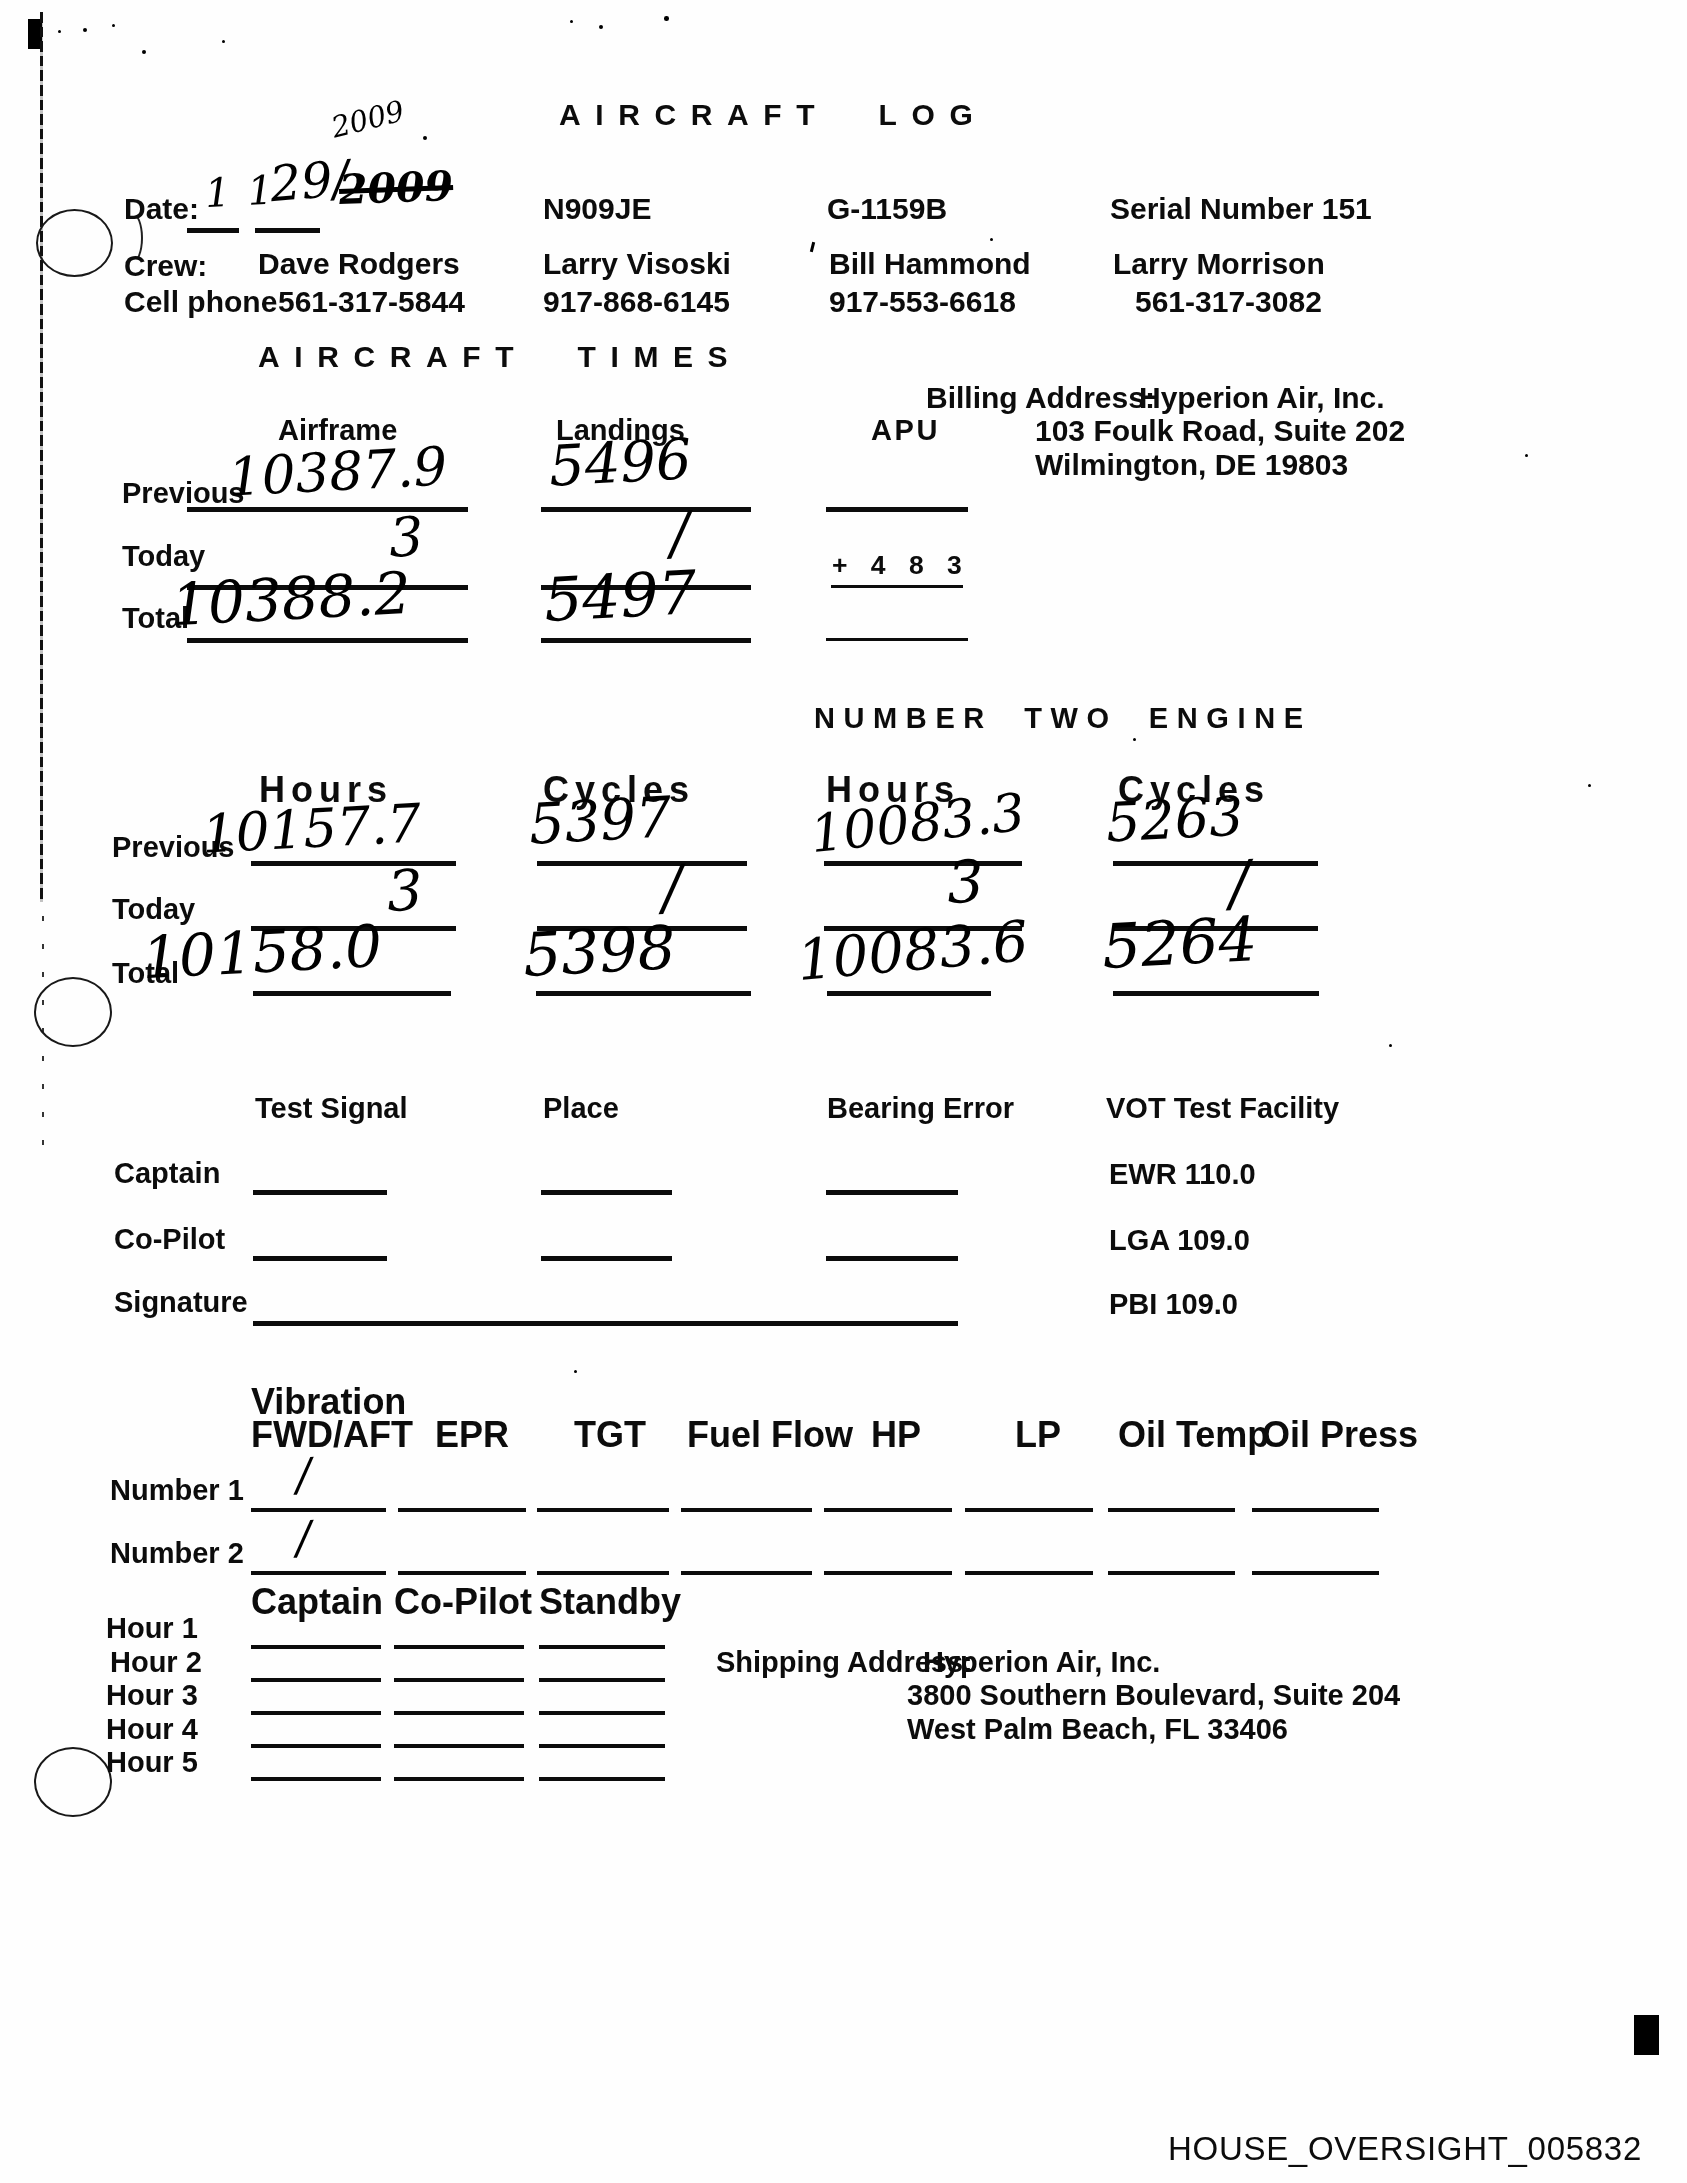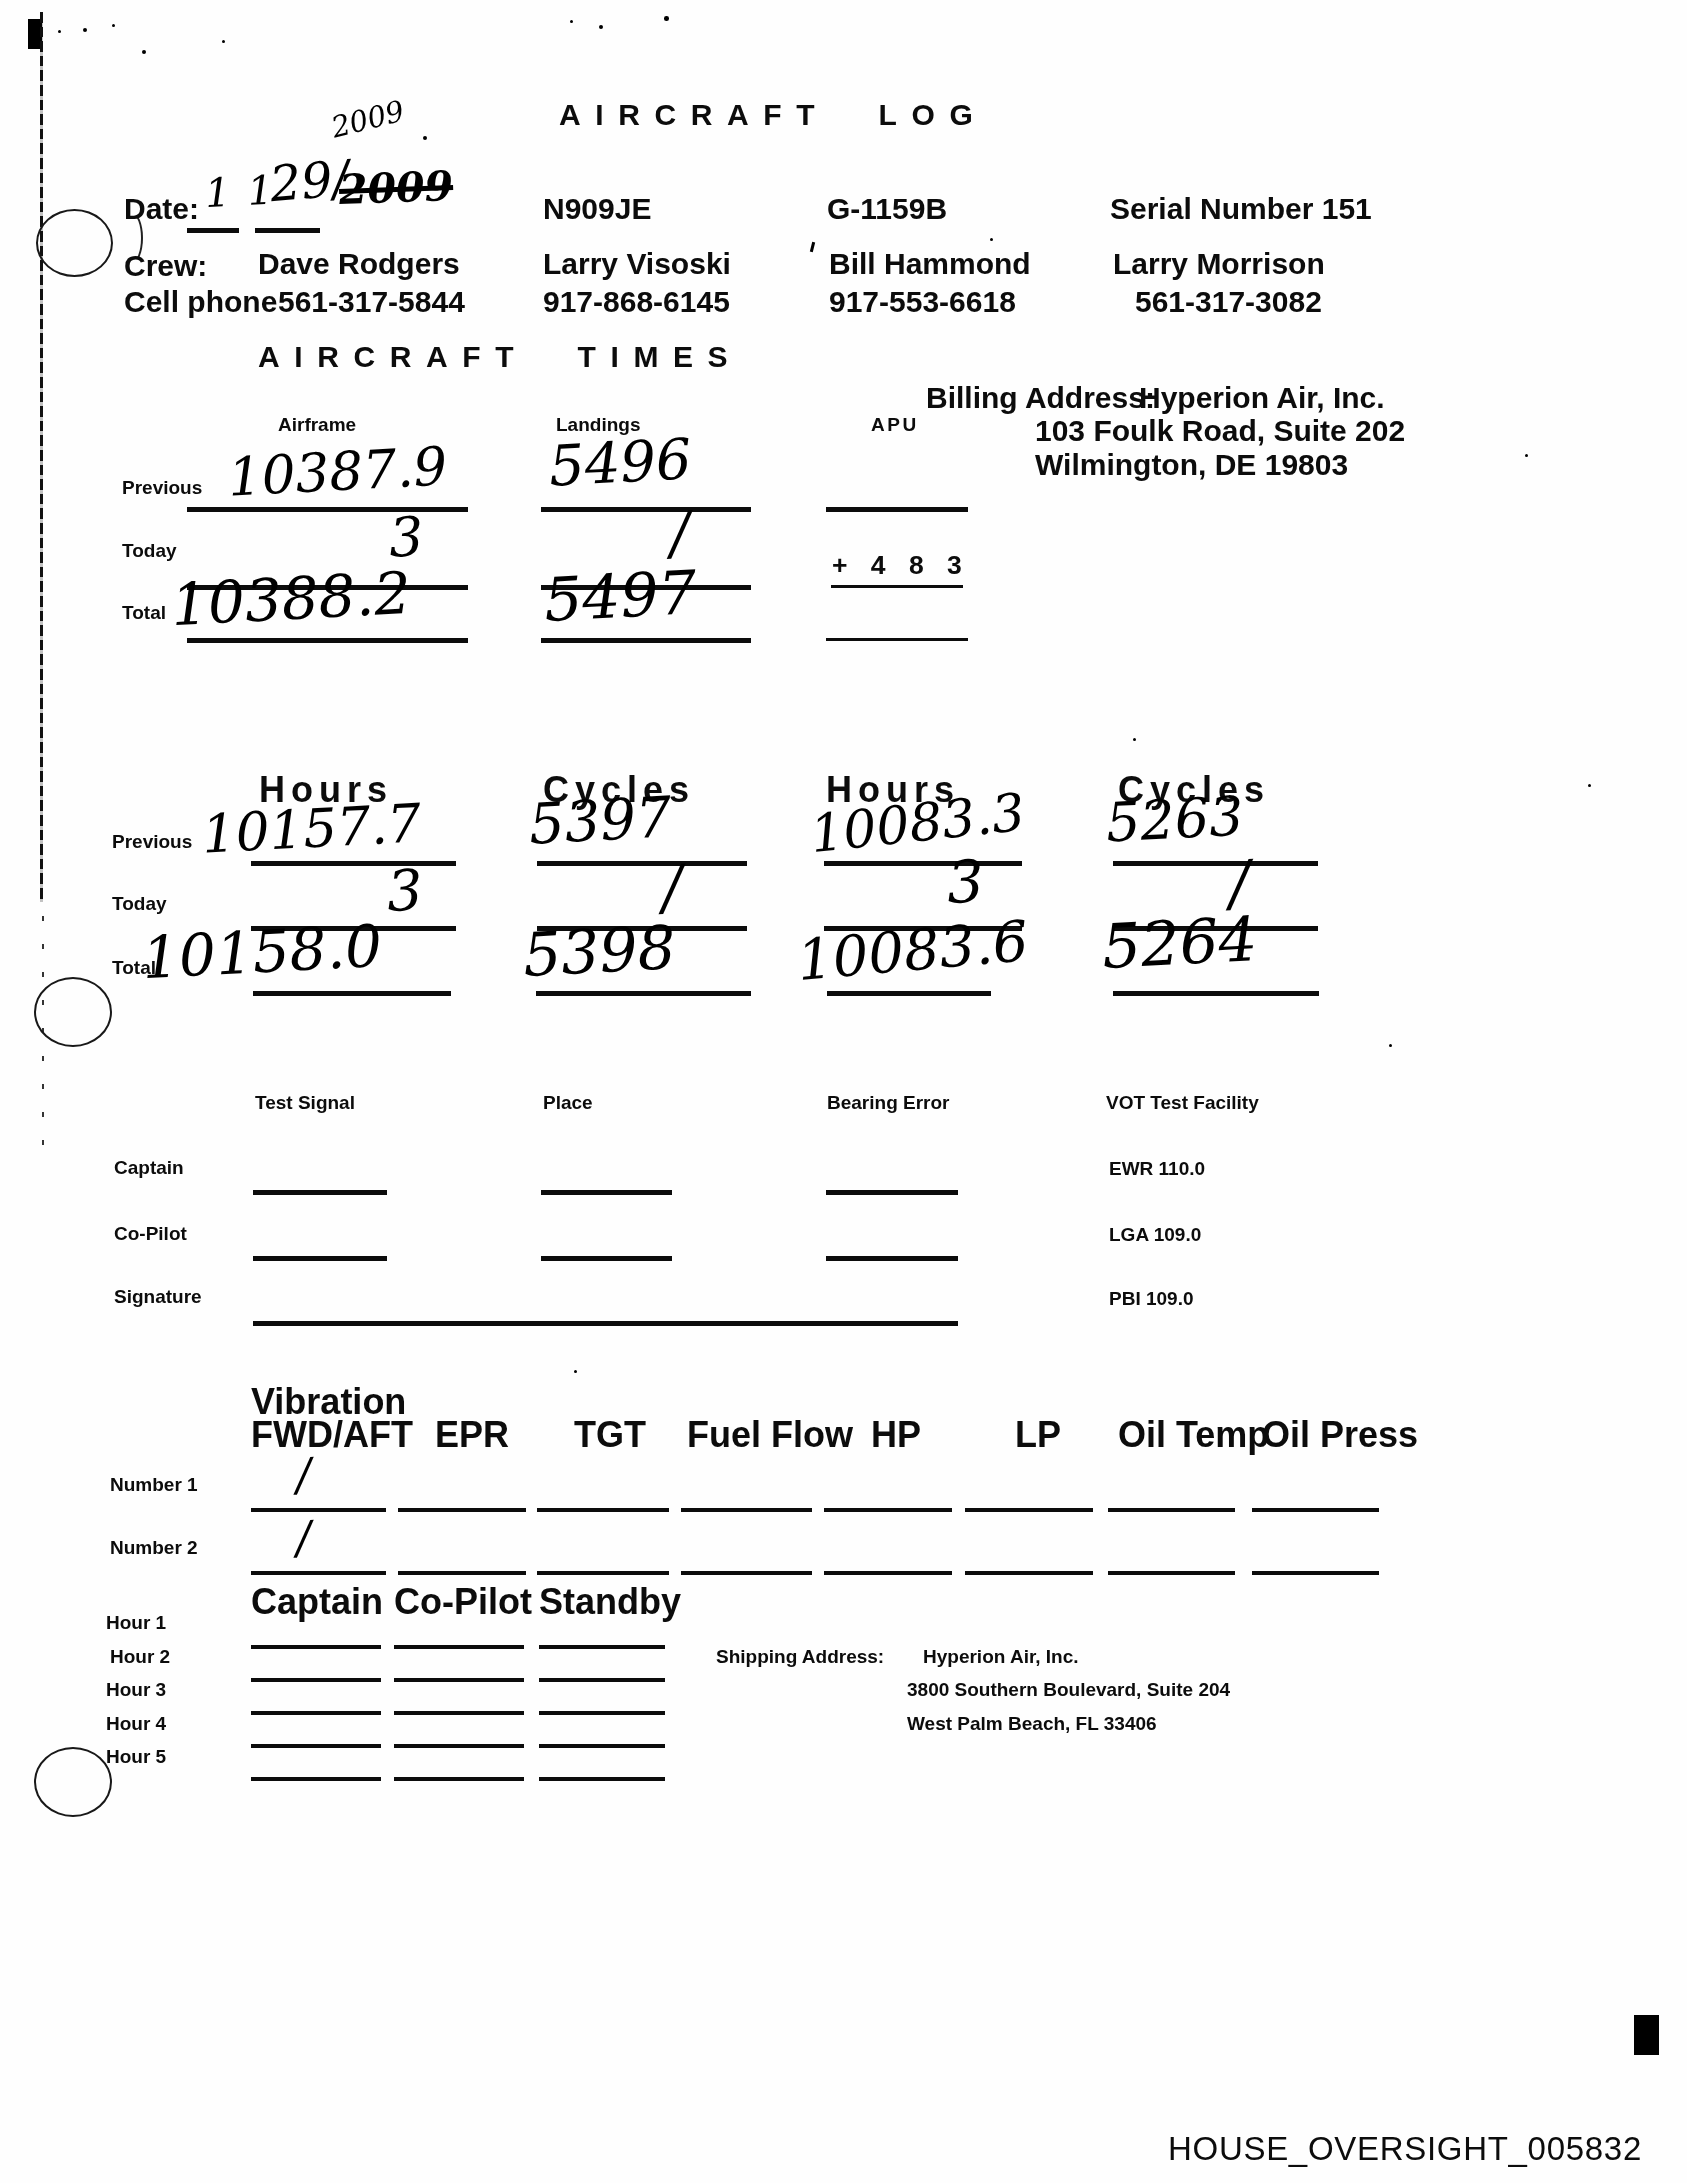--- a/index.html
+++ b/index.html
@@ -1,19 +1,19 @@
 <!DOCTYPE html>
 <html style="font-size:10.6px"><head>
 <meta charset="utf-8">
 <style>
   html,body{margin:0;padding:0;background:#9a9a9a;}
   .page{position:relative;width:1687px;height:2183px;background:#fefefe;overflow:hidden;
         font-family:"Liberation Sans",sans-serif;color:#0c0c0c;}
   .t{position:absolute;white-space:nowrap;font-weight:700;font-size:30px;line-height:1.05;color:#0c0c0c;}
-  .sm{font-size:19px;}
+  .sm{font-size:29px;}
   .xs{font-size:36px;}
   .lsT{letter-spacing:14.6px;word-spacing:26.5px;}
   .lsE{letter-spacing:8.6px;word-spacing:14.6px;}
   .lsH{letter-spacing:6px;}
   .hw{position:absolute;white-space:nowrap;font-family:"DejaVu Serif",serif;font-style:italic;
       font-weight:400;color:#000;transform:rotate(-3deg);line-height:1;}
   .strike{text-decoration:line-through;text-decoration-thickness:4.6px;font-weight:700;}
   .line{position:absolute;height:4.6px;background:#0c0c0c;}
   .dot{position:absolute;background:#000;border-radius:50%;}
   .punch{position:absolute;border:2.6px solid #181818;border-radius:50%;background:transparent;}
@@ -106,20 +106,21 @@
   <div class="line" style="left:541px;top:585px;width:210px;"></div>
   <div class="line" style="left:831px;top:585px;width:132px;height:3.3px;"></div>
 
   <div class="t sm" style="left:122px;top:603px;">Total</div>
   <span class="hw" style="left:171px;top:570px;font-size:58px;">10388.2</span>
   <span class="hw" style="left:544px;top:566px;font-size:60px;">5497</span>
   <div class="line" style="left:187px;top:638px;width:281px;"></div>
   <div class="line" style="left:541px;top:638px;width:210px;"></div>
   <div class="line" style="left:826px;top:638px;width:142px;height:3.3px;"></div>
 
+  <div class="t lsE" style="left:814px;top:703px;font-size:29px;">NUMBER TWO ENGINE</div>
 
   <div class="t xs lsH" style="left:259px;top:771px;">Hours</div>
   <div class="t xs lsH" style="left:543px;top:771px;">Cycles</div>
   <div class="t xs lsH" style="left:826px;top:771px;">Hours</div>
   <div class="t xs lsH" style="left:1118px;top:771px;">Cycles</div>
 
   <div class="t sm" style="left:112px;top:832px;">Previous</div>
   <span class="hw" style="left:202px;top:802px;font-size:53px;">10157.7</span>
   <span class="hw" style="left:529px;top:793px;font-size:56px;">5397</span>
   <span class="hw" style="left:810px;top:797px;font-size:52px;transform:rotate(-6deg);">10083.3</span>

